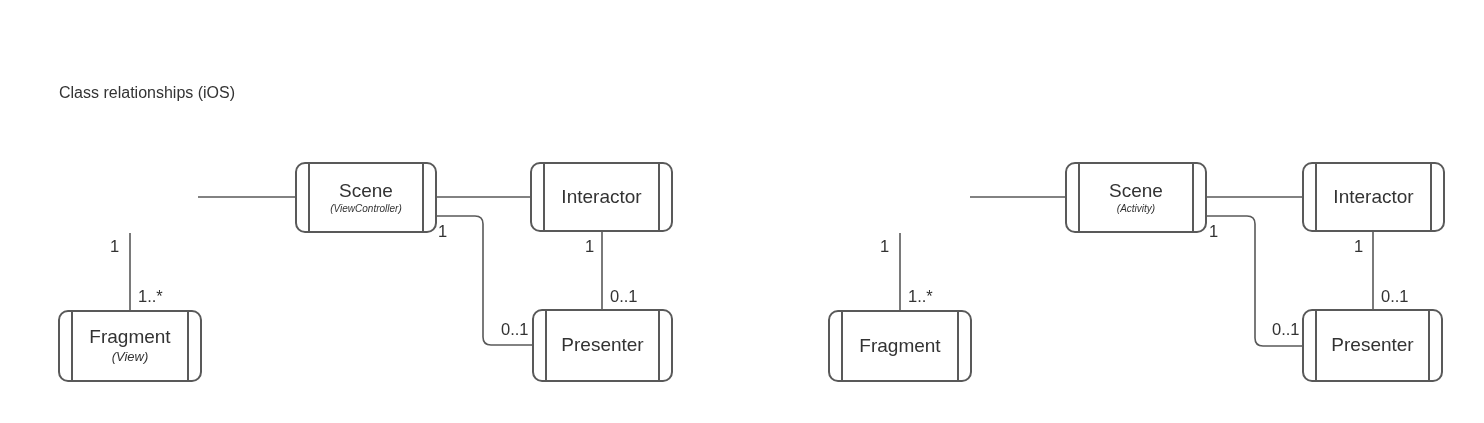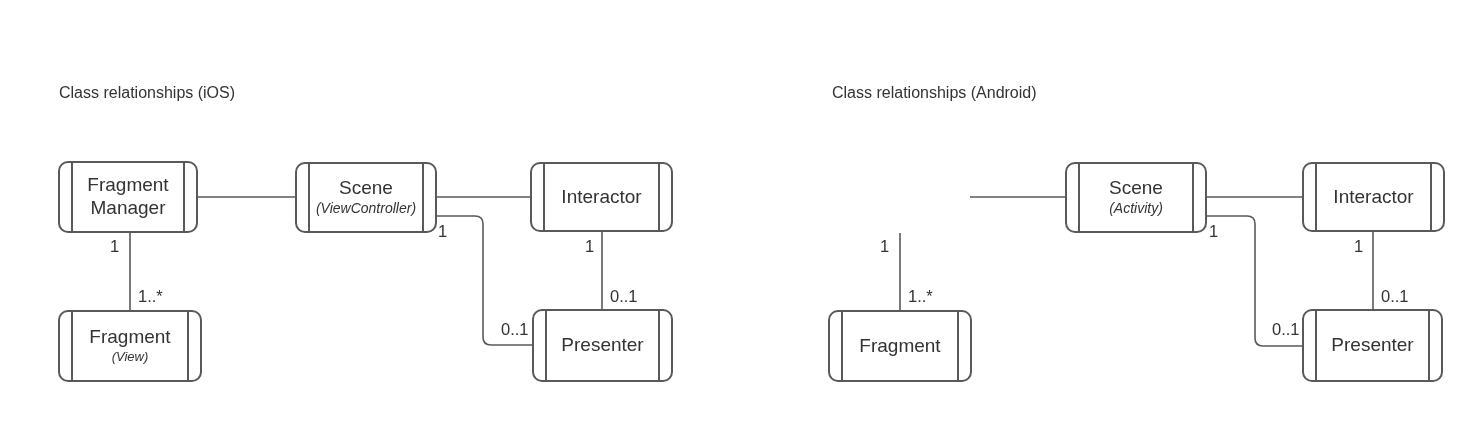--- a/index.html
+++ b/index.html
@@ -19,21 +19,21 @@
     display:flex;flex-direction:column;align-items:center;justify-content:center;
     text-align:center;color:var(--text);padding:0 16px;
   }
   .node::before,.node::after{
     content:"";position:absolute;top:0;bottom:0;width:2px;background:var(--stroke);
   }
   .node::before{left:11px;}
   .node::after{right:11px;}
   .node-label{font-size:19px;line-height:1.2;}
   .node-sub{font-size:13px;font-style:italic;line-height:1.25;}
-  .node-sub.small{font-size:14px;}
+  .node-sub.small{font-size:10px;}
   .mult{
     position:absolute;font-size:16.5px;color:var(--text);white-space:nowrap;line-height:1.1;
   }
 </style>
 </head>
 <body>
 
 <div class="canvas" style="--stroke: #595959; --text: #333333;">
 
   <svg class="edges" width="1484" height="423">
@@ -46,23 +46,20 @@
 
     <path d="M970 197 L1065 197"></path>
     <path d="M1207 197 L1302 197"></path>
     <path d="M1207 216 L1247 216 Q1255 216 1255 224 L1255 338 Q1255 346 1263 346 L1302 346"></path>
     <path d="M1373 232 L1373 309"></path>
     <path d="M900 233 L900 310"></path>
   </svg>
 
   <div class="title" style="left:59px;top:84px">Class relationships (iOS)</div>
 
-  <div class="node" style="left:58px;top:161px;width:140px;height:72px">
-    <div class="node-label">Fragment Manager</div>
-  </div>
 
   <div class="node" style="left:295px;top:162px;width:142px;height:71px">
     <div class="node-label">Scene</div>
     <div class="node-sub small">(ViewController)</div>
   </div>
 
   <div class="node" style="left:530px;top:162px;width:143px;height:70px">
     <div class="node-label">Interactor</div>
   </div>
 
@@ -75,21 +72,20 @@
     <div class="node-label">Presenter</div>
   </div>
 
   <div class="mult" style="left:110px;top:237px">1</div>
   <div class="mult" style="left:138px;top:287px">1..*</div>
   <div class="mult" style="left:438px;top:222px">1</div>
   <div class="mult" style="left:501px;top:320px">0..1</div>
   <div class="mult" style="left:585px;top:237px">1</div>
   <div class="mult" style="left:610px;top:287px">0..1</div>
 
-  <div class="title" style="left:832px;top:84px">Class relationships (Android)</div>
 
 
   <div class="node" style="left:1065px;top:162px;width:142px;height:71px">
     <div class="node-label">Scene</div>
     <div class="node-sub small">(Activity)</div>
   </div>
 
   <div class="node" style="left:1302px;top:162px;width:143px;height:70px">
     <div class="node-label">Interactor</div>
   </div>

